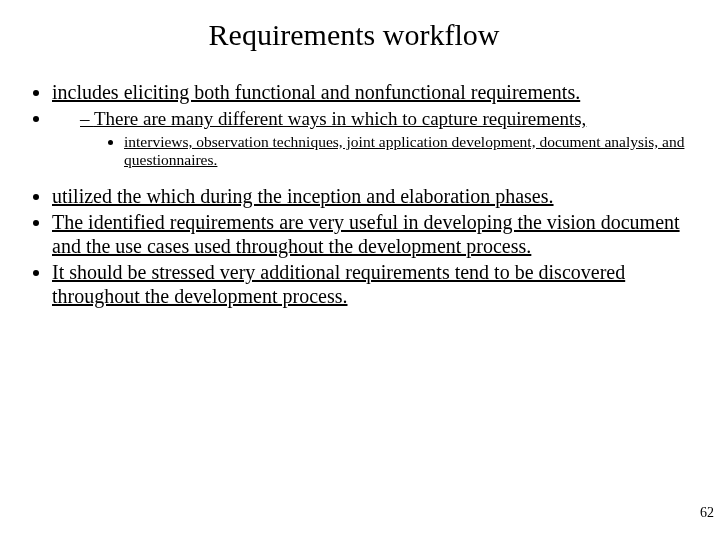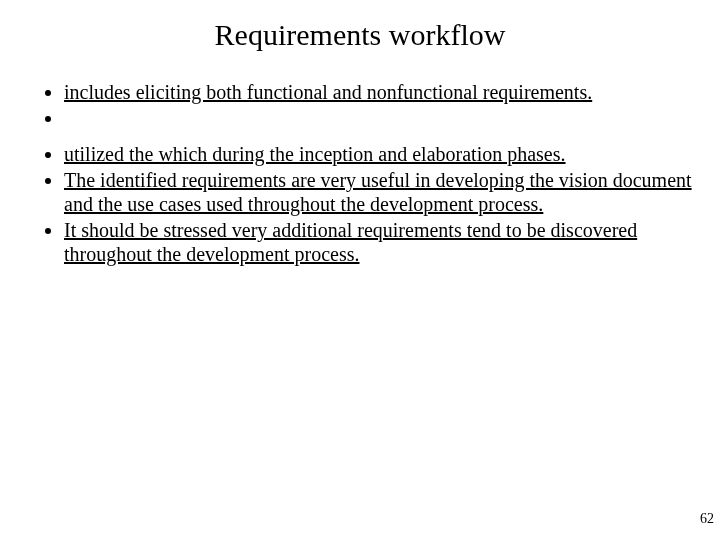--- a/index.html
+++ b/index.html
@@ -10,21 +10,21 @@
     background: #ffffff;
     font-family: "Times New Roman", Times, serif;
     color: #000;
     position: relative;
     overflow: hidden;
   }
   .slide {
     box-sizing: border-box;
     width: 720px;
     height: 527px;
-    padding: 18px 28px 0 28px;
+    padding: 18px 28px 0 16px;
     position: relative;
     border-radius: 25px;
   }
   .title {
     text-align: center;
     font-size: 30px;
     font-weight: 400;
     margin: 0 0 28px 0;
   }
   ul.level1 {
@@ -52,36 +52,46 @@
     margin: 2px 0 4px 0;
     padding-left: 44px;
     font-size: 15.5px;
   }
   .spacer {
     height: 10px;
   }
   .page-number {
     position: absolute;
     right: 6px;
-    bottom: 0;
+    bottom: 6px;
     font-size: 14px;
   }
 </style>
 </head>
 <body>
 
 <div class="slide">
 
   <h1 class="title">Requirements workflow</h1>
 
   <ul class="level1">
     <li>
       <span>includes eliciting both functional and nonfunctional requirements.</span>
     </li>
     <li>
+      <ul class="level2">
+        <li>
+          <span>There are many different ways in which to capture requirements,</span>
+          <ul class="level3">
+            <li>
+              <span>interviews, observation techniques, joint application development, document analysis, and questionnaires.</span>
+            </li>
+          </ul>
+        </li>
+      </ul>
     </li>
   </ul>
 
   <div class="spacer"></div>
 
   <ul class="level1">
     <li>
       <span>utilized the which during the inception and elaboration phases.</span>
     </li>
     <li>

